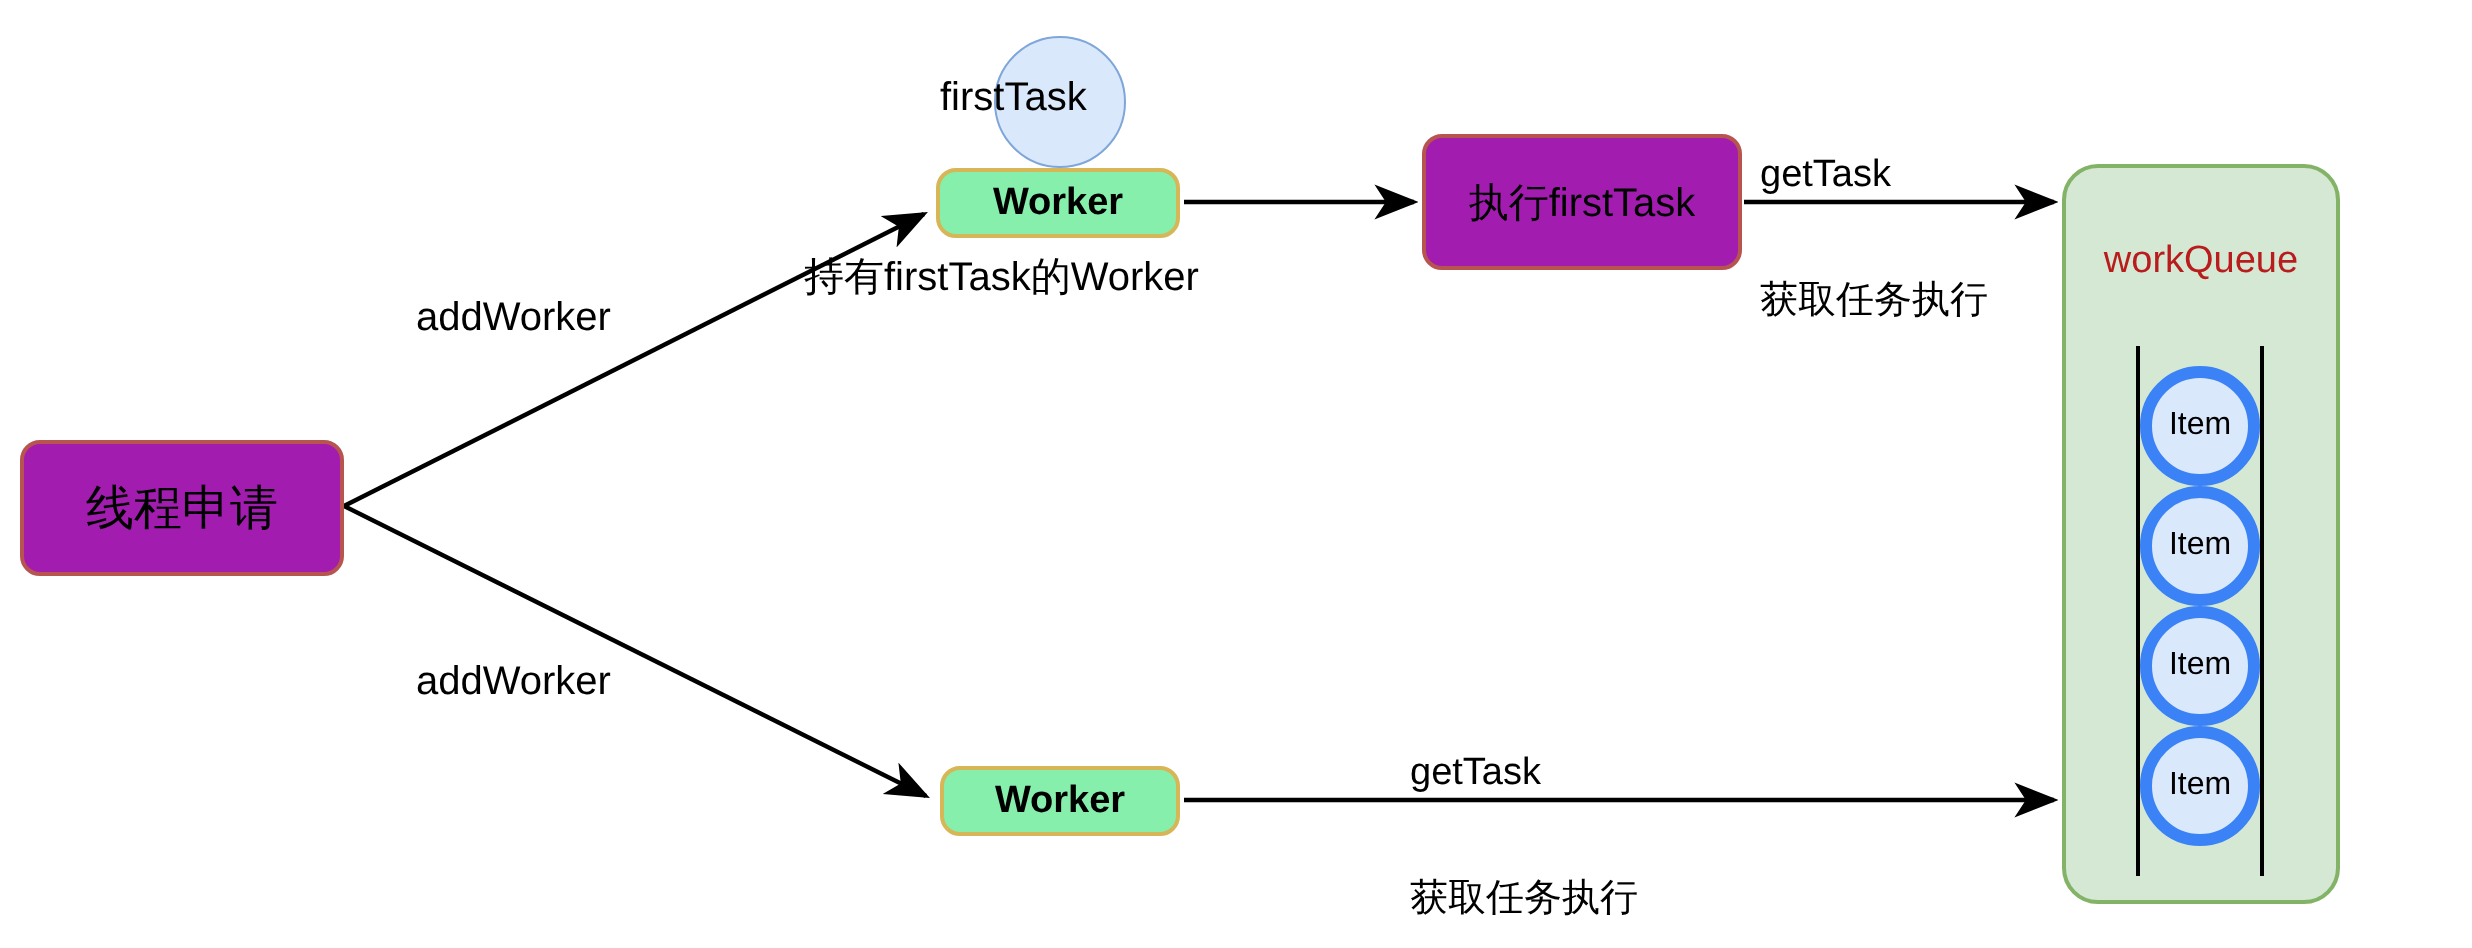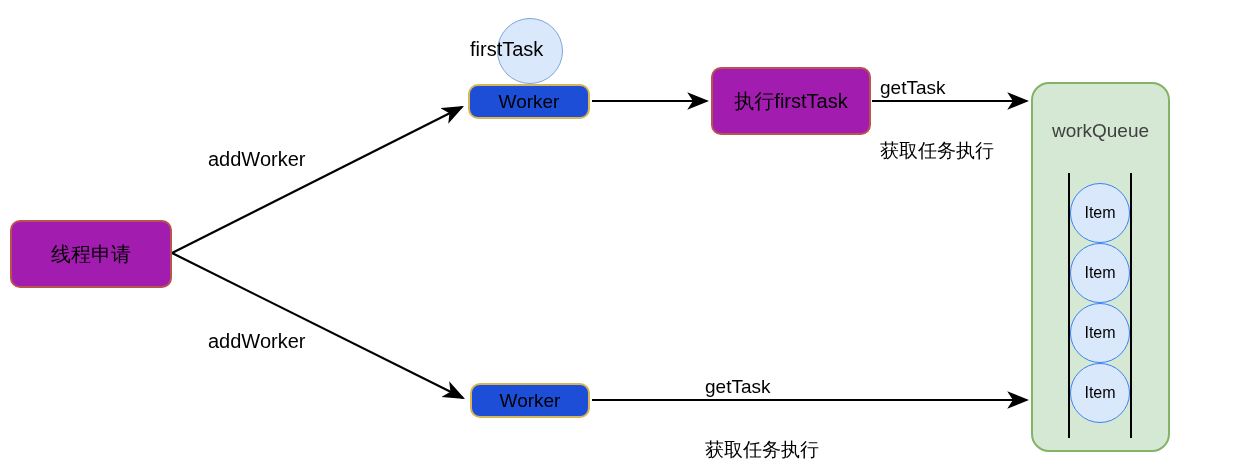--- a/index.html
+++ b/index.html
@@ -37,54 +37,55 @@
   .node-rounded {
     border-radius: 10px;
     border-width: 2px;
     border-style: solid;
   }
   .node-pink {
     background: #a21caf;
     border-color: #b85450;
   }
   .node-yellow {
-    background: #1d4ed8;
+    background: #86efac;
     border-color: #d6b656;
+    font-weight: bold;
   }
   .node-green {
     background: #d5e8d4;
     border-color: #82b366;
     border-radius: 18px;
   }
   .node-circle {
     border-radius: 50%;
     background: #dae8fc;
     border: 1px solid #7ea6d9;
   }
   .label {
     position: absolute;
     color: #000000;
     white-space: pre;
     line-height: 1.12;
   }
   .queue-title {
     position: absolute;
-    color: #404040;
+    color: #b91c1c;
     white-space: nowrap;
   }
   .rail {
     position: absolute;
     background: #000000;
     width: 2px;
   }
   .item-circle {
     position: absolute;
     border-radius: 50%;
     background: #dae8fc;
-    border: 1px solid #3b82f6;
+    border: 6px solid #3b82f6;
     display: flex;
     align-items: center;
     justify-content: center;
     color: #000000;
     box-sizing: border-box;
   }
 </style>
 </head>
 <body>
 
@@ -124,40 +125,41 @@
   <div class="item-circle" style="left:1070px; top:303px; width:60px; height:60px; font-size:16px;">
     <span>Item</span>
   </div>
   <div class="item-circle" style="left:1070px; top:363px; width:60px; height:60px; font-size:16px;">
     <span>Item</span>
   </div>
 
   <div class="node node-circle" style="left:497px; top:18px; width:66px; height:66px;"></div>
   <div class="label" style="left:470px; top:38px; width:120px; font-size:20px;">firstTask</div>
 
-  <div class="node node-rounded node-pink" style="left:10px; top:220px; width:162px; height:68px; font-size:20px;">
+  <div class="node node-rounded node-pink" style="left:10px; top:220px; width:162px; height:68px; font-size:24px;">
     <span>线程申请</span>
   </div>
 
   <div class="node node-rounded node-yellow" style="left:468px; top:84px; width:122px; height:35px; font-size:19px;">
     <span>Worker</span>
   </div>
 
   <div class="node node-rounded node-pink" style="left:711px; top:67px; width:160px; height:68px; font-size:20px;">
     <span>执行firstTask</span>
   </div>
 
   <div class="node node-rounded node-yellow" style="left:470px; top:383px; width:120px; height:35px; font-size:19px;">
     <span>Worker</span>
   </div>
 
   <div class="label" style="left:208px; top:148px; font-size:20px;">addWorker</div>
 
   <div class="label" style="left:208px; top:330px; font-size:20px;">addWorker</div>
 
+  <div class="label" style="left:402px; top:128px; font-size:20px;">持有firstTask的Worker</div>
 
 
   <div class="label" style="left:880px; top:34px; width:190px; font-size:19px;">
     <div>getTask</div>
     <div>获取任务执行</div>
   </div>
 
   <div class="label" style="left:705px; top:333px; width:190px; font-size:19px;">
     <div>getTask</div>
     <div>获取任务执行</div>

